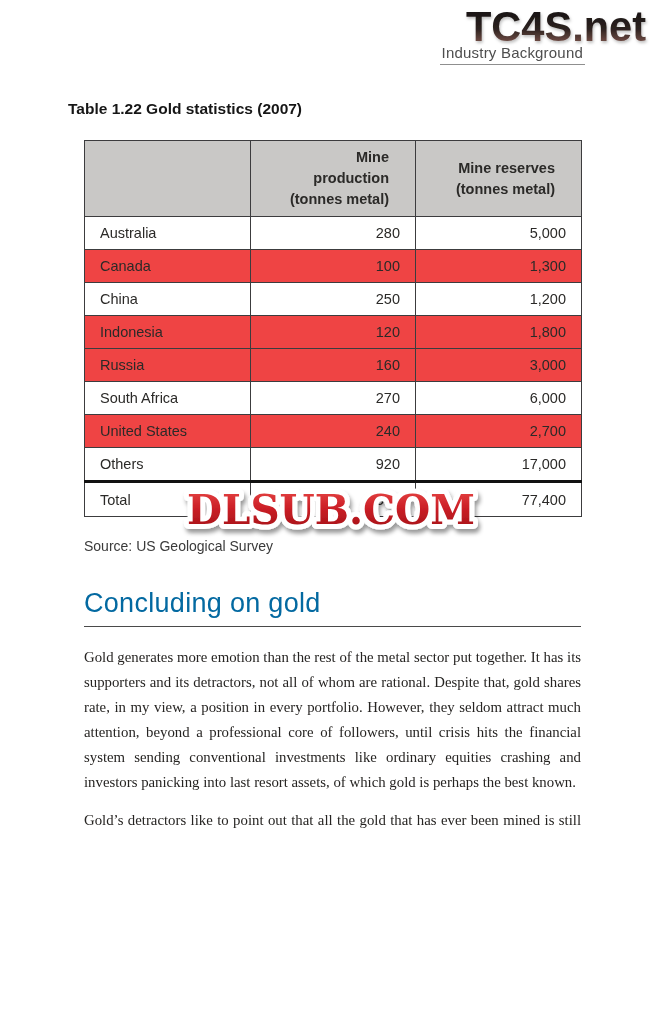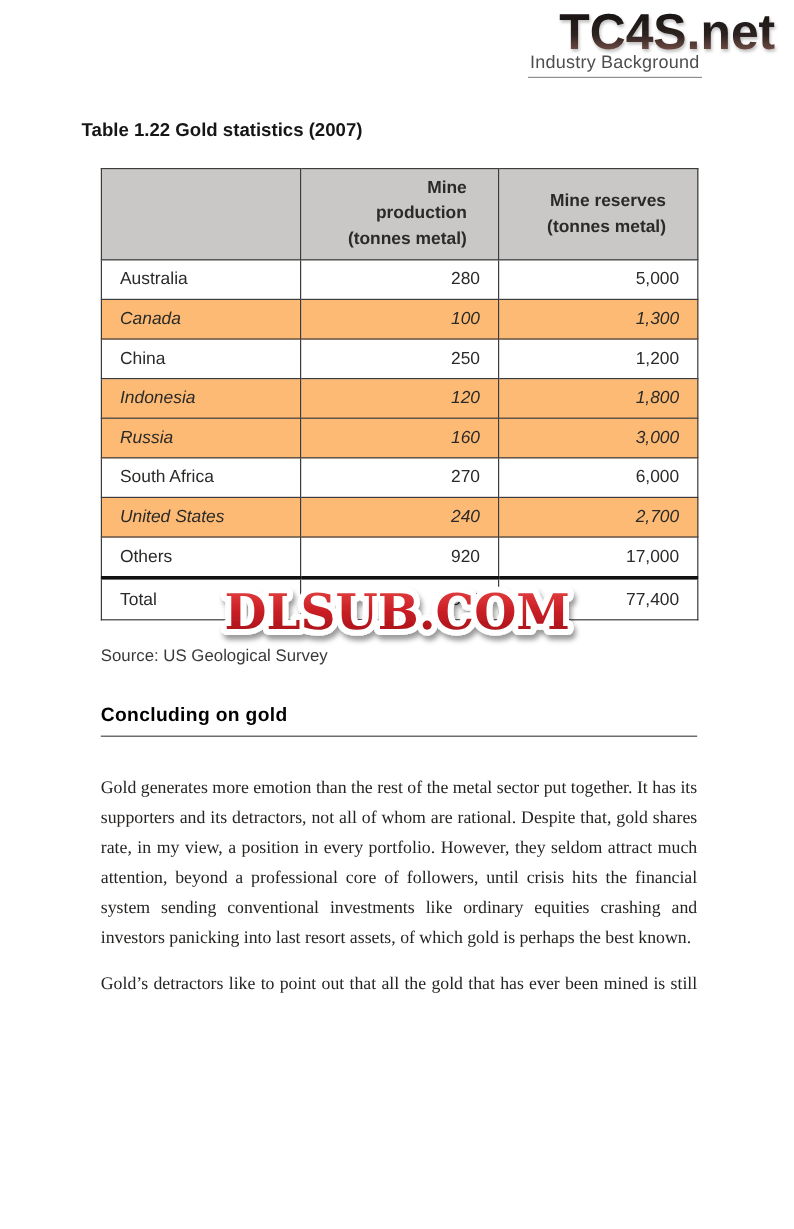--- a/index.html
+++ b/index.html
@@ -15,28 +15,28 @@
   .table-title{position:absolute;top:100px;left:68px;font-size:15.5px;font-weight:bold;color:#161616;}
   .gold-table{position:absolute;top:140px;left:84px;width:497px;border-collapse:collapse;
         font-size:14.5px;color:#2b2a28;table-layout:fixed;}
   .gold-table col.c1{width:166px}.gold-table col.c2{width:165px}.gold-table col.c3{width:166px}
   .gold-table th,.gold-table td{border:1px solid #3c3c3e;}
   .gold-table th{background:#c9c8c6;font-weight:bold;text-align:right;vertical-align:middle;
         padding:6px 26px;height:44px;white-space:pre-line;line-height:21px;font-size:14.5px;}
   .gold-table td{height:30px;}
   .gold-table td.country{text-align:left;padding-left:15px;}
   .gold-table td.num{text-align:right;padding-right:15px;}
-  .gold-table tr.alt td{background:#fdba74;font-style:italic;}
+  .gold-table tr.alt td{background:#ef4444;}
   .gold-table tr.total td{border-top:3px solid #111111;height:31px;}
 
   .source-line{position:absolute;top:538px;left:84px;font-size:14px;color:#3a3a3a;}
 
   
   .section-heading-block{position:absolute;top:588px;left:84px;width:497px;}
-  .section-heading{font-size:16px;font-weight:700;color:#000000;letter-spacing:.3px;}
+  .section-heading{font-size:27px;font-weight:400;color:#0369a1;letter-spacing:.3px;}
   .heading-rule{margin-top:7px;border-bottom:1.5px solid #4a4a4a;width:100%;height:0;}
 
   .body-copy{position:absolute;top:645px;left:84px;width:497px;
         font-family:"Liberation Serif",serif;font-size:14.8px;line-height:25.1px;
         text-align:justify;color:#262422;}
   .body-copy p{margin:0;}
   .body-copy p + p{margin-top:12px;}
 
   .page-number{position:absolute;top:958px;right:81px;font-size:12px;color:#4c4c4c;}
 

